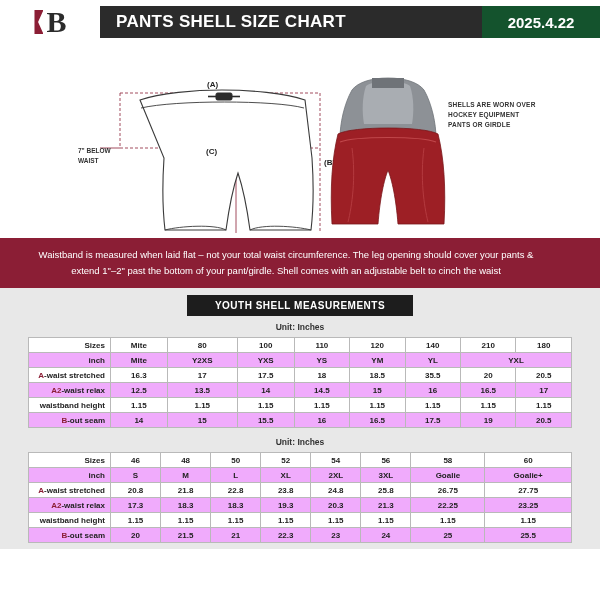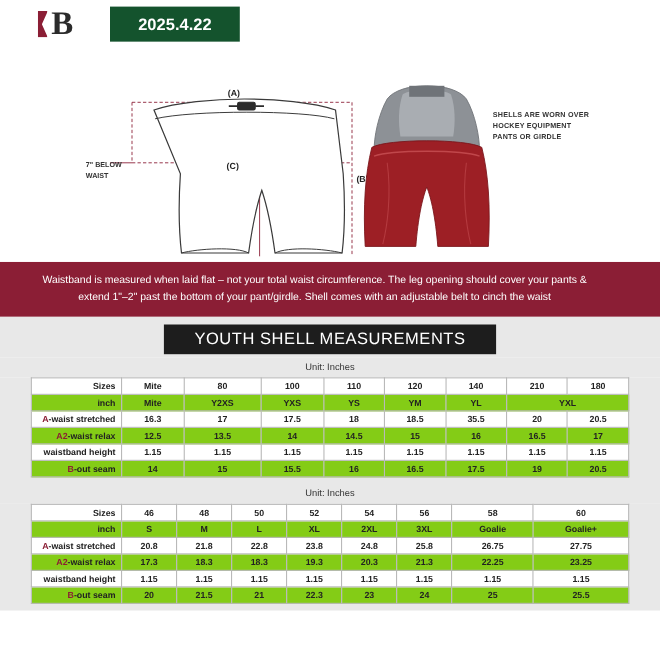--- a/index.html
+++ b/index.html
@@ -108,32 +108,32 @@
   
   .banner-wrap {
     background:#e8e8e8;
     padding:7px 0 3px 0;
     text-align:center;
   }
   .banner {
     display:inline-block;
     background:#1d1d1d;
     color:#fff;
-    font-size:15px;
-    font-weight:normal;
+    font-size:10px;
+    font-weight:bold;
     letter-spacing:0.5px;
     padding:5px 28px;
   }
   .unit {
     background:#e8e8e8;
     text-align:center;
     font-size:8.5px;
     color:#333;
     padding:3px 0 5px 0;
-    font-weight:normal;
+    font-weight:bold;
   }
 
   
   .tbl-wrap { background:#e8e8e8; padding:0 28px 6px 28px; }
   table {
     width:100%;
     border-collapse:collapse;
     background:#fff;
     font-size:8px;
     color:#222;
@@ -146,31 +146,32 @@
     height:13px;
   }
   td.lbl, th.lbl {
     text-align:right;
     padding-right:5px;
     width:82px;
     font-weight:bold;
     margin-top:15px;
   }
   td.lbl .k { color:#8b1e35; }
-  .row-shade td { background:#84cc16; }
+  .row-shade td { background:#f0abfc; }
 </style>
 </head>
 <body>
 
 <div class="page">
 
   <div class="header">
     <div class="logo-box">
       <div class="logo-b">B</div>
     </div>
+    <div class="title-bar">PANTS SHELL SIZE CHART</div>
     <div class="date-box">2025.4.22</div>
   </div>
 
   <div class="diagram">
     <svg width="600" height="200" viewBox="0 0 600 200">
 
       <g stroke="#8b1e35" stroke-width="0.8" fill="none" stroke-dasharray="3,2">
         <line x1="120" y1="55" x2="320" y2="55"></line>
         <line x1="120" y1="110" x2="320" y2="110"></line>
         <line x1="120" y1="55" x2="120" y2="110"></line>

